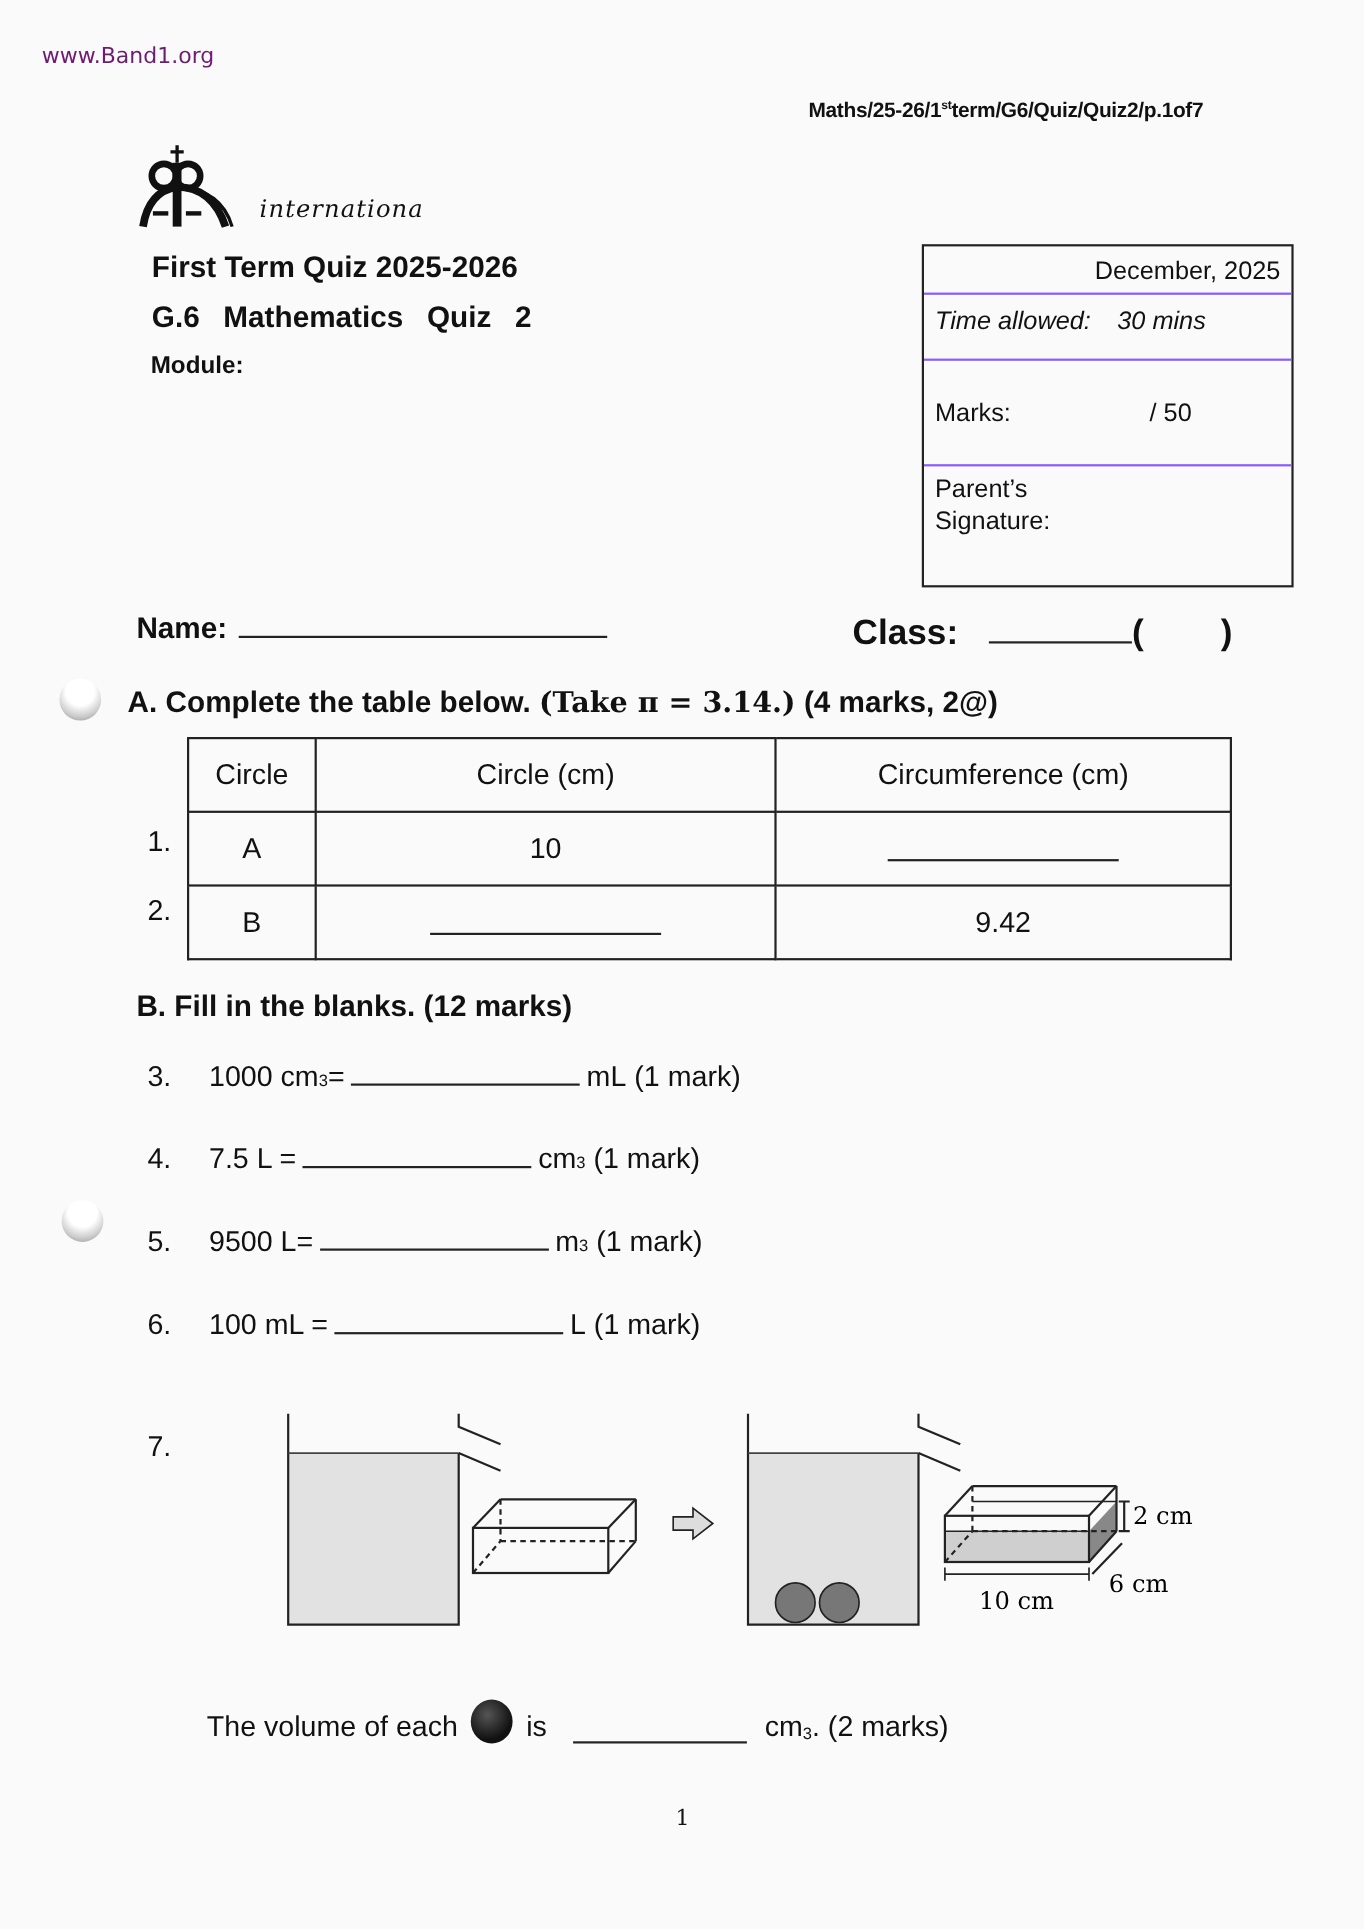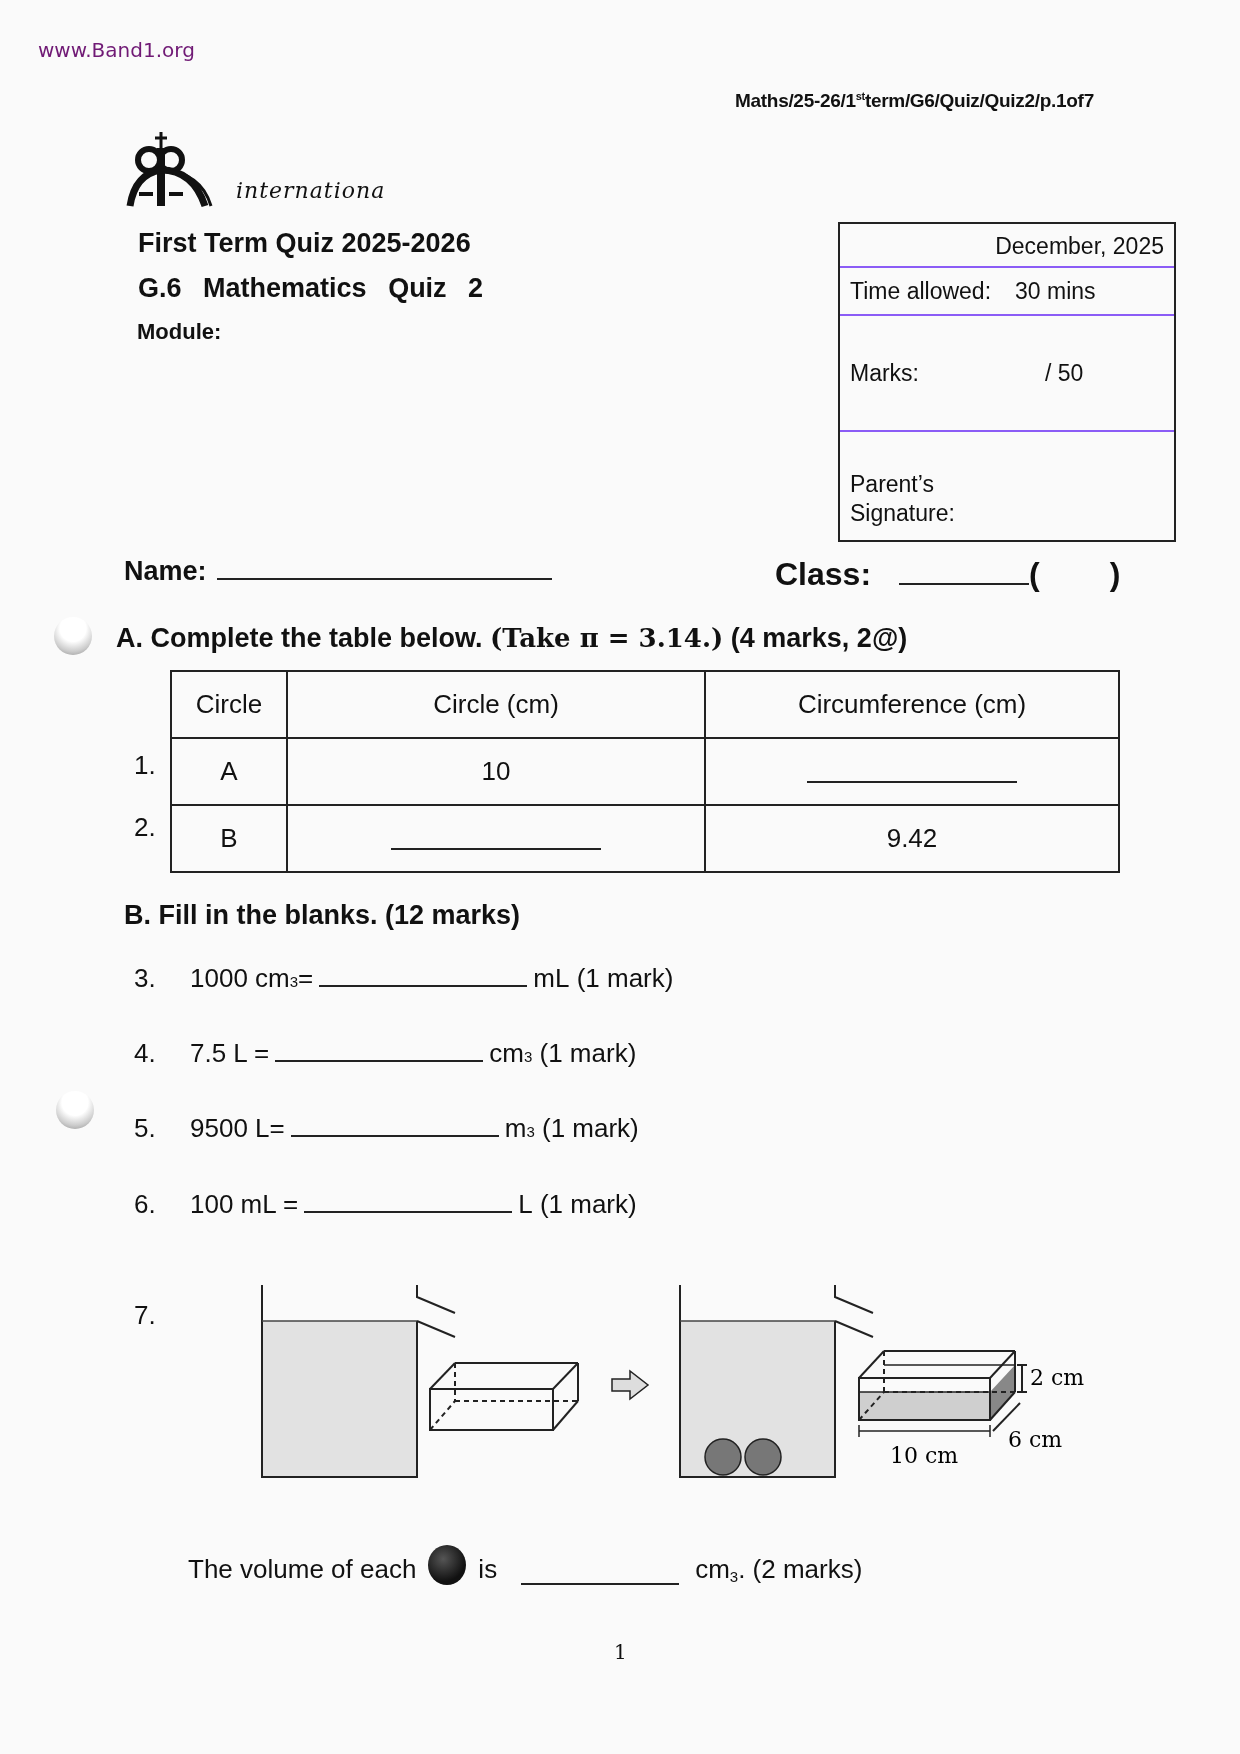--- a/index.html
+++ b/index.html
@@ -16,25 +16,25 @@
   .logo-text { left: 236px; top: 178px; font-family: "DejaVu Serif", serif; font-style: italic; font-size: 22px; letter-spacing: 1px; }
   .title1 { left: 138px; top: 228px; font-size: 27px; font-weight: bold; }
   .title2 { left: 138px; top: 273px; font-size: 27px; font-weight: bold; word-spacing: 14px; }
   .module { left: 137px; top: 318px; font-size: 22px; font-weight: bold; display: flex; line-height: 28px; }
   .module .lbl { width: 104px; }
   .module .txt { width: 600px; }
   .infobox { left: 838px; top: 222px; width: 334px; border: 2px solid #222; }
   .infobox .row { border-bottom: 2px solid #8b5cf6; font-size: 23px; padding: 0 10px; box-sizing: border-box; }
   .infobox .row:last-child { border-bottom: none; }
   .r-date { height: 44px; text-align: right; line-height: 44px; }
-  .r-time { height: 48px; line-height: 46px; display: flex; }
+  .r-time { height: 60px; line-height: 46px; display: flex; font-style: italic; }
   .r-time .v { margin-left: 24px; }
-  .r-marks { height: 116px; display: flex; align-items: center; }
+  .r-marks { height: 96px; display: flex; align-items: center; }
   .r-marks .v { margin-left: 126px; }
-  .r-sig { height: 76px; padding-top: 6px !important; line-height: 29px; margin-top: 32px; }
+  .r-sig { height: 108px; padding-top: 6px !important; line-height: 29px; }
   .name-line { left: 124px; top: 556px; font-size: 27px; font-weight: bold; display: flex; align-items: baseline; }
   .blank { display: inline-block; border-bottom: 2px solid #222; height: 22px; vertical-align: baseline; }
   .class-line { left: 775px; top: 556px; font-size: 32px; font-weight: bold; display: flex; align-items: baseline; }
   .punch { width: 38px; height: 38px; border-radius: 50%; background: radial-gradient(circle at 50% 30%, #fff 40%, #ccc 70%, #888 100%); }
   .secA { left: 116px; top: 623px; font-size: 27px; font-weight: bold; }
   .secA .serif { font-family: "DejaVu Serif", serif; font-weight: bold; font-size: 26px; }
   table.circ { position: absolute; left: 170px; top: 670px; width: 950px; border-collapse: collapse; font-size: 26px; }
   table.circ td { border: 2px solid #222; height: 63px; text-align: center; }
   .rownum { position: absolute; left: 134px; font-size: 26px; }
   .cellblank { display: inline-block; width: 210px; border-bottom: 2px solid #222; height: 14px; }

